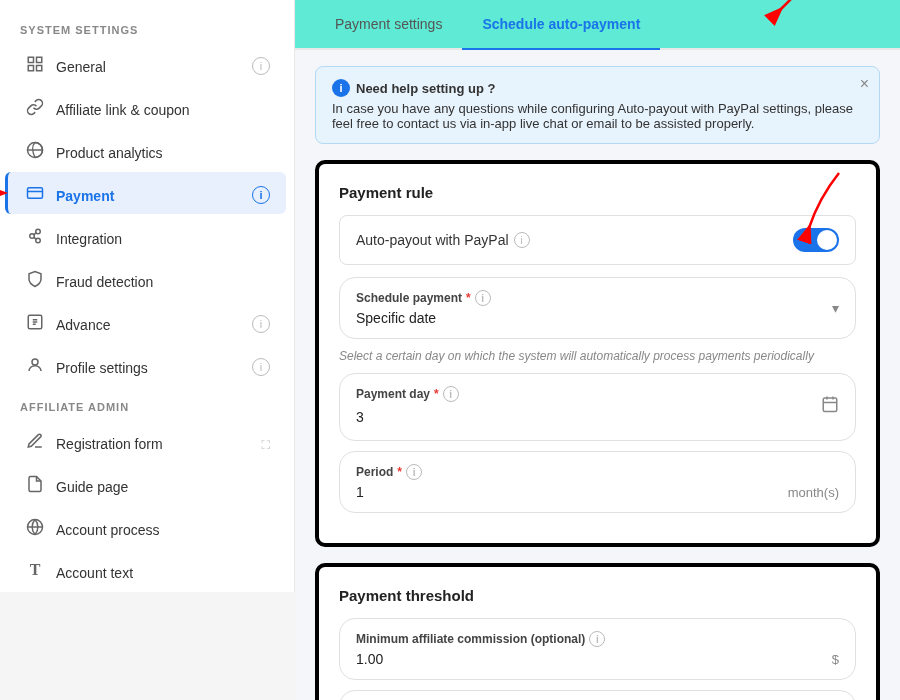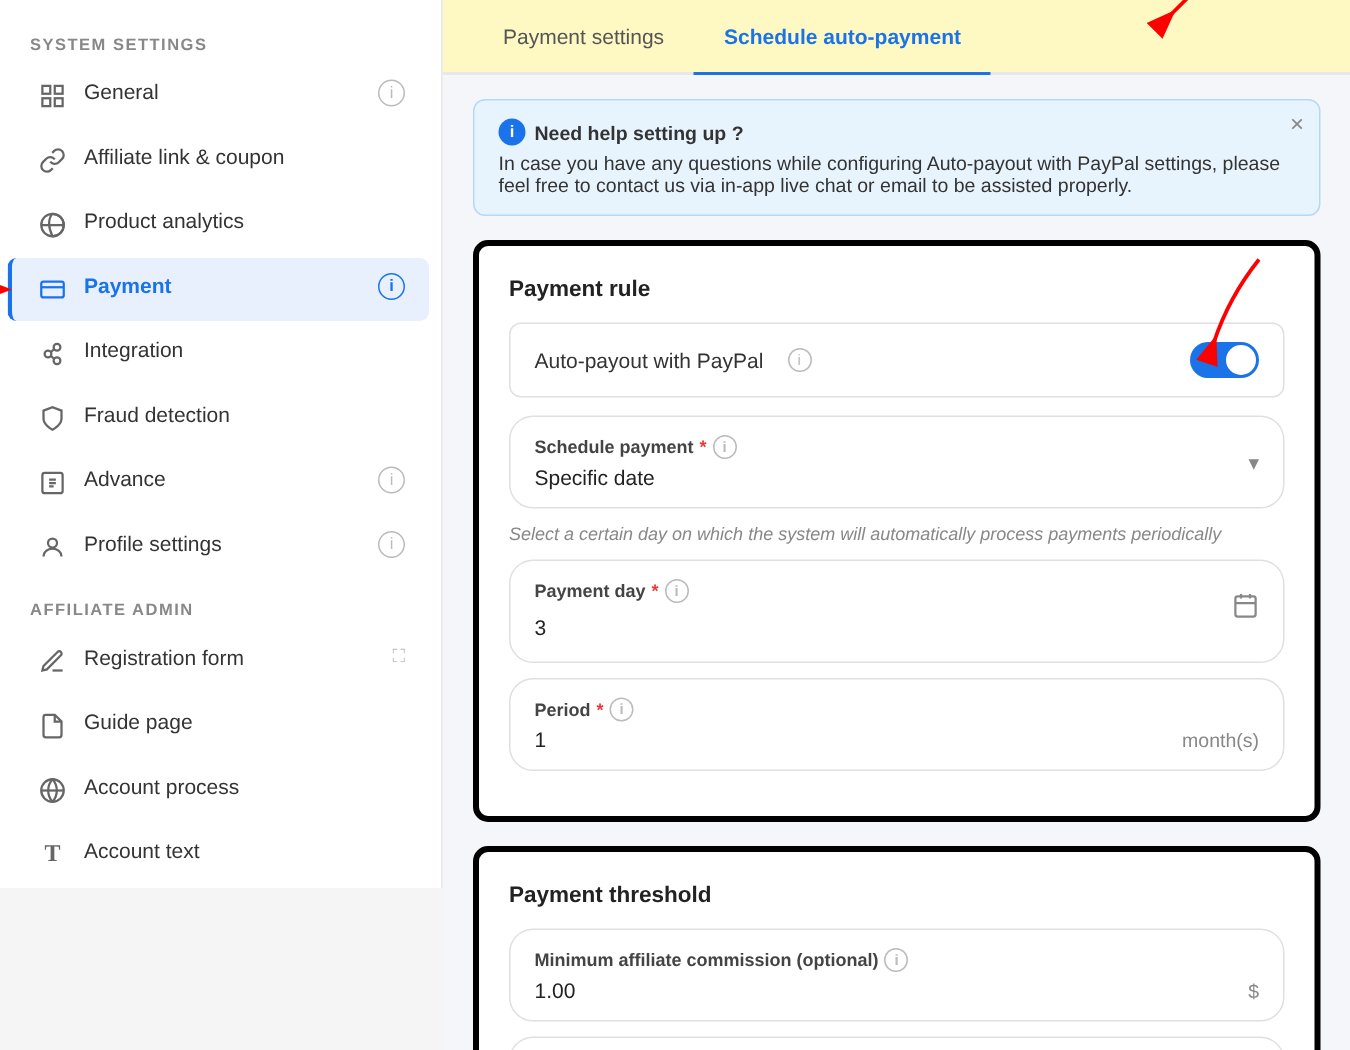--- a/index.html
+++ b/index.html
@@ -18,21 +18,21 @@
     .sidebar-section-title {
       font-size: 11px;
       font-weight: 700;
       color: #888;
       letter-spacing: 1px;
       padding: 14px 20px 6px 20px;
       text-transform: uppercase;
     }
     .sidebar-item {
       display: flex;
-      align-items: flex-start;
+      align-items: flex-end;
       padding: 10px 16px;
       cursor: pointer;
       border-radius: 6px;
       margin: 1px 8px;
       color: #333;
       font-size: 14px;
       position: relative;
     }
     .sidebar-item.active {
       background: #e8f0fe;
@@ -75,21 +75,21 @@
     .main-content {
       flex: 1;
       background: #f5f6fa;
       height: 700px;
       overflow-y: auto;
       padding: 0;
     }
 
     
     .tabs-bar {
-      background: #fef9c3;
+      background: #5eead4;
       display: flex;
       border-bottom: 2px solid #e8e8e8;
       padding: 0 20px;
       position: relative;
     }
     .tab {
       padding: 16px 20px;
       font-size: 14px;
       color: #555;
       cursor: pointer;
@@ -170,21 +170,21 @@
       border: 1.5px solid #e0e0e0;
       border-radius: 8px;
       margin-bottom: 12px;
     }
     .toggle-label {
       font-size: 14px;
       font-weight: 500;
       color: #333;
       display: flex;
       align-items: center;
-      gap: 16px;
+      gap: 5px;
     }
     .toggle-switch {
       width: 46px;
       height: 24px;
       border-radius: 12px;
       background: #1a73e8;
       position: relative;
       cursor: pointer;
     }
     .toggle-switch::after {

